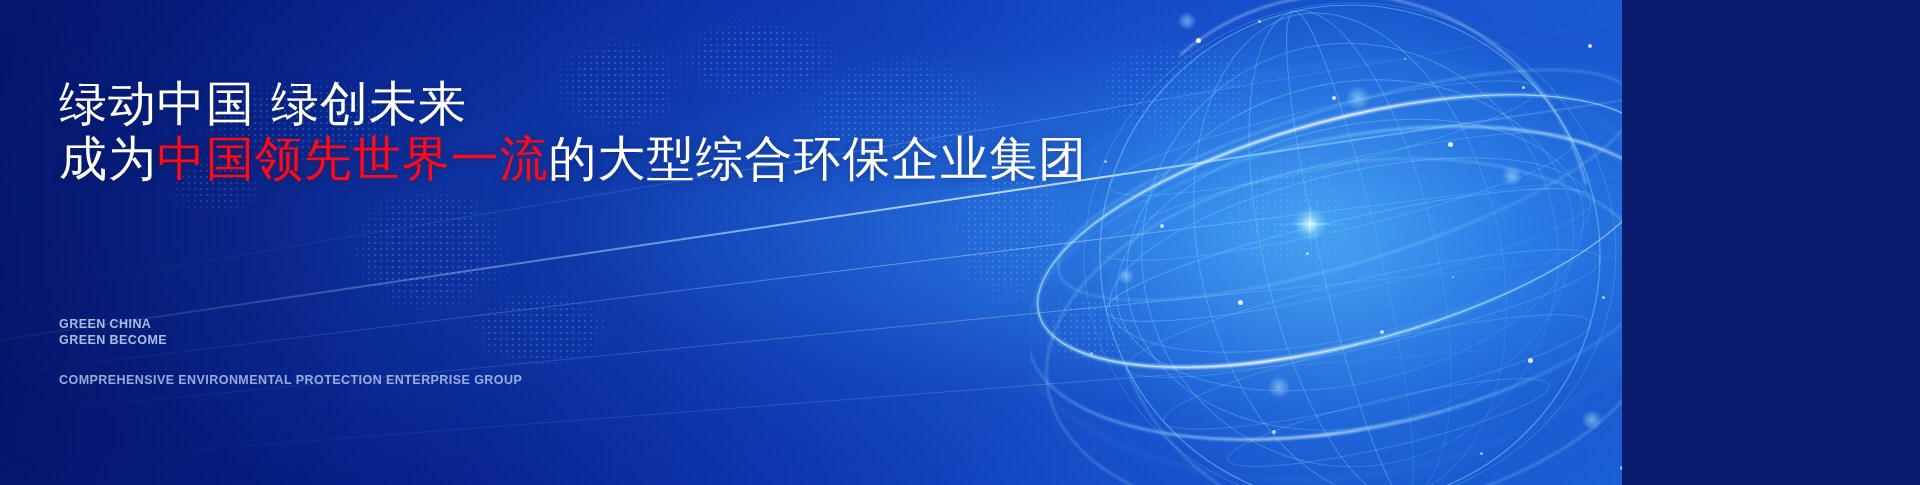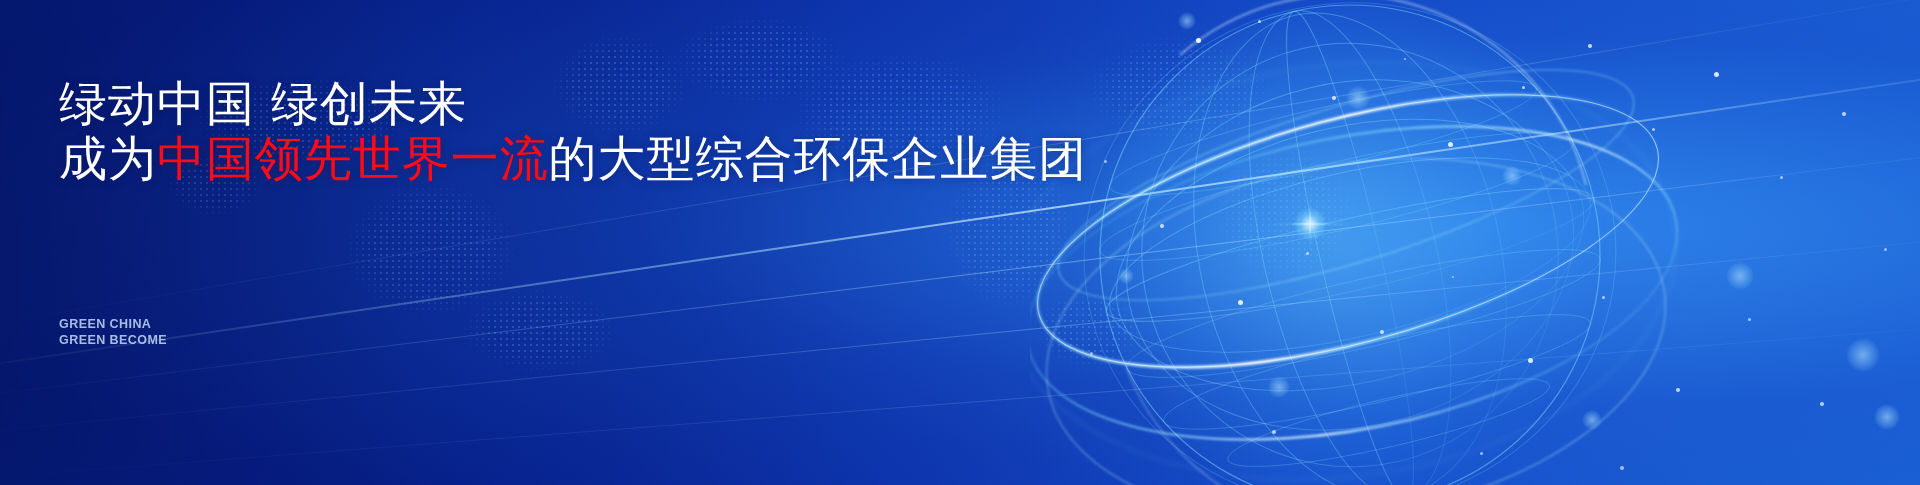--- a/index.html
+++ b/index.html
@@ -1,21 +1,21 @@
 <!DOCTYPE html>
 <html><head>
 <meta charset="utf-8">
 <title>Green China Banner</title>
 <style>
   html,body{margin:0;padding:0;background:#0b1c6e;}
   *{box-sizing:border-box;}
 
   .banner{
     position:relative;
-    width:1920px;
+    width:1622px;
     height:485px;
     overflow:hidden;
     font-family:"Liberation Sans","DejaVu Sans",sans-serif;
     background:
       radial-gradient(140% 120% at 78% 46%, rgba(40,130,235,0.85) 0%, rgba(23,78,200,0.55) 32%, rgba(10,38,150,0.10) 62%, rgba(5,20,110,0) 80%),
       radial-gradient(95% 140% at 3% 50%, #061a7e 0%, #06208c 38%, rgba(8,35,140,0) 75%),
       linear-gradient(105deg,#07189a 0%,#0a23a6 26%,#0f3cbe 52%,#1552cf 72%,#1a62d8 88%,#1d6ade 100%);
   }
 
   
@@ -286,16 +286,17 @@
     <h1 class="headline hl-1">绿动中国 绿创未来</h1>
 
     <h2 class="headline hl-2"><span>成为</span><span class="hl-red">中国领先世界一流</span><span>的大型综合环保企业集团</span></h2>
 
     <div class="en-slogan">
       <span class="en-line">GREEN CHINA</span>
       <span class="en-line">GREEN BECOME</span>
     </div>
 
     <div class="en-desc">
+      <span class="en-line">COMPREHENSIVE ENVIRONMENTAL PROTECTION ENTERPRISE GROUP</span>
     </div>
 
   </div>
 </div>
 
 </body></html>

